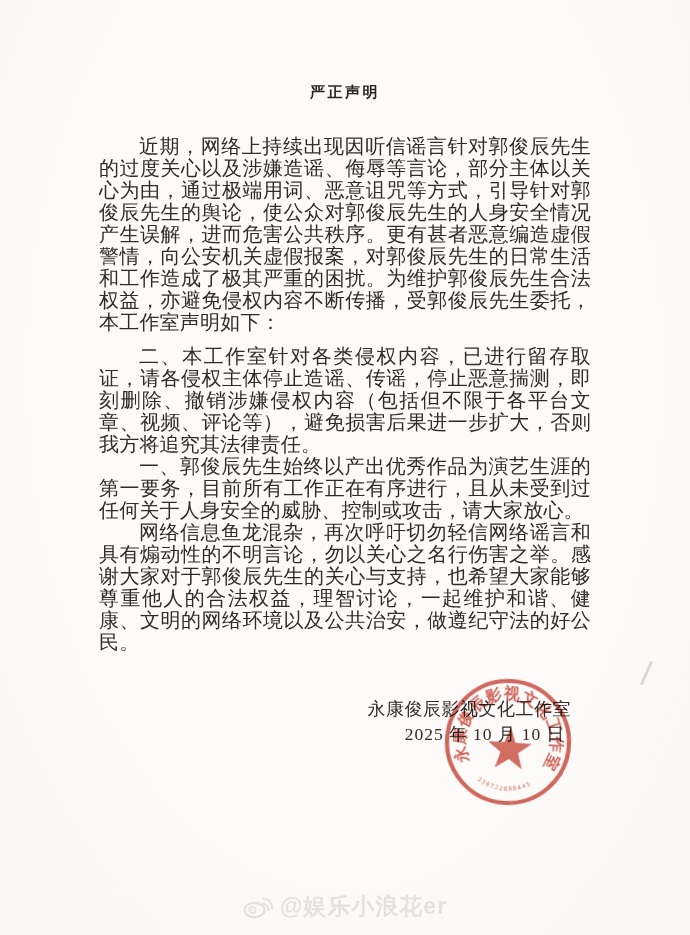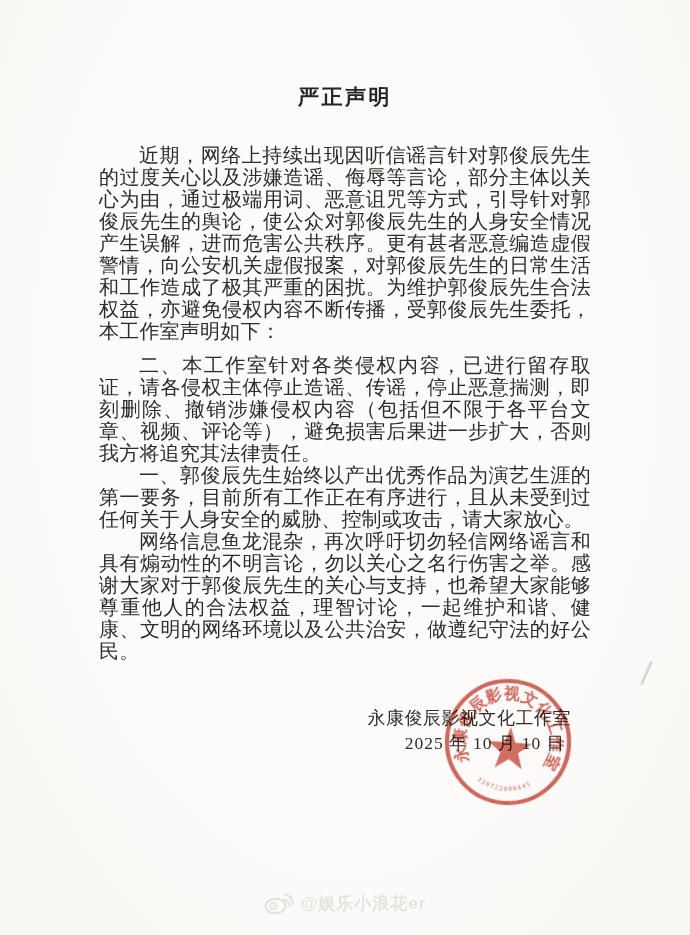--- a/index.html
+++ b/index.html
@@ -12,21 +12,21 @@
     overflow:hidden;
   }
   .paper{
     position:absolute;inset:0;
     padding:83px 99px 0 99px;
     box-sizing:border-box;
     background:radial-gradient(ellipse at 50% 40%, #fcfbf9 60%, #f7f6f2 100%);
   }
   .doc-title{
     margin:0 0 33px 0;
-    font-size:21px;
+    font-size:15px;
     font-weight:700;
     text-align:center;
     letter-spacing:2.5px;
     color:#262523;
   }
   .para{
     margin:0;
     font-size:20px;
     line-height:22px;
     letter-spacing:0.2px;
@@ -64,21 +64,21 @@
     position:absolute;
     left:0;right:0;top:891px;
     display:flex;
     align-items:center;
     justify-content:center;
     gap:7px;
     color:rgba(60,55,45,0.12);
     font-family:"Liberation Sans","DejaVu Sans",sans-serif;
   }
   .wm-text{
-    font-size:17px;
+    font-size:23px;
     font-weight:700;
     letter-spacing:1px;
   }
 </style>
 </head>
 <body>
 
 <div class="paper">
 
   <h1 class="doc-title">严正声明</h1>

